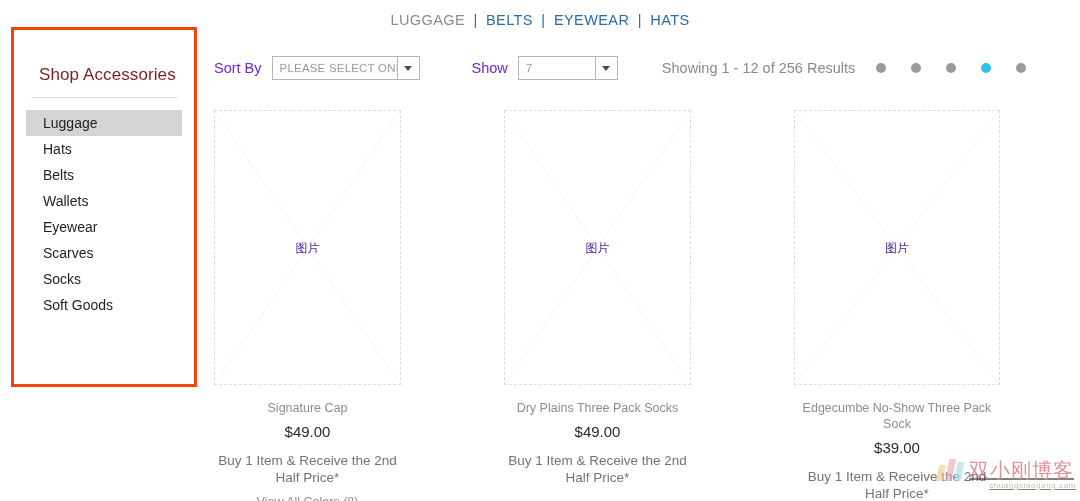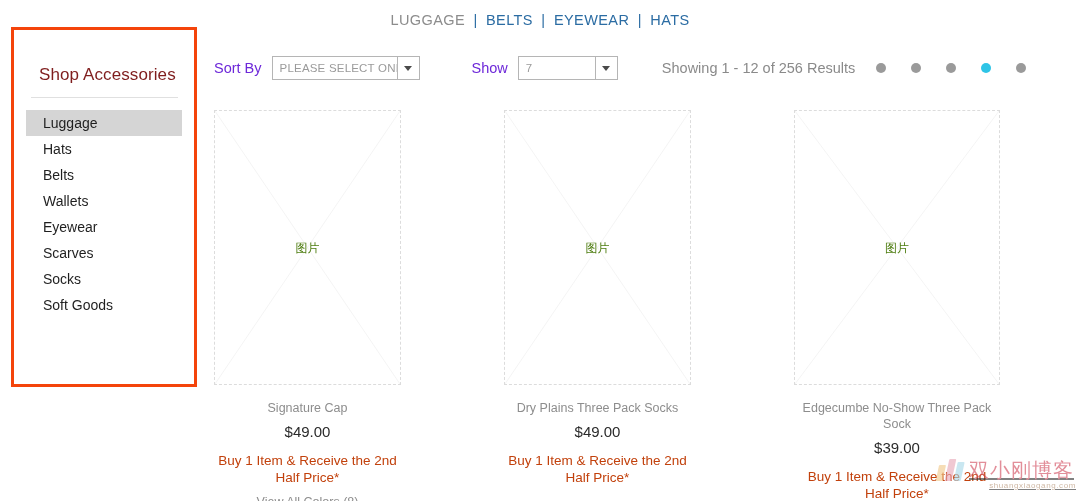--- a/index.html
+++ b/index.html
@@ -182,41 +182,41 @@
     width: 100%; height: 100%;
     display: block;
   }
   .img-ph .ph-text {
     position: absolute;
     left: 0; right: 0;
     top: 50%;
     transform: translateY(-50%);
     text-align: center;
     font-size: 12px;
-    color: #4d7c0f;
+    color: #4c1d95;
   }
 
   .card-title {
     margin-top: 15px;
     text-align: center;
     font-size: 12.5px;
     color: #8d8d8d;
     line-height: 16px;
   }
   .card-price {
     margin-top: 7px;
     text-align: center;
     font-size: 15px;
     color: #2b2b2b;
   }
   .card-promo {
     margin-top: 12px;
     text-align: center;
     font-size: 13.5px;
-    color: #c2410c;
+    color: #737373;
     line-height: 17px;
     cursor: pointer;
   }
   .card-colors {
     margin-top: 9px;
     text-align: center;
     font-size: 12.5px;
     color: #8d8d8d;
     cursor: pointer;
   }

